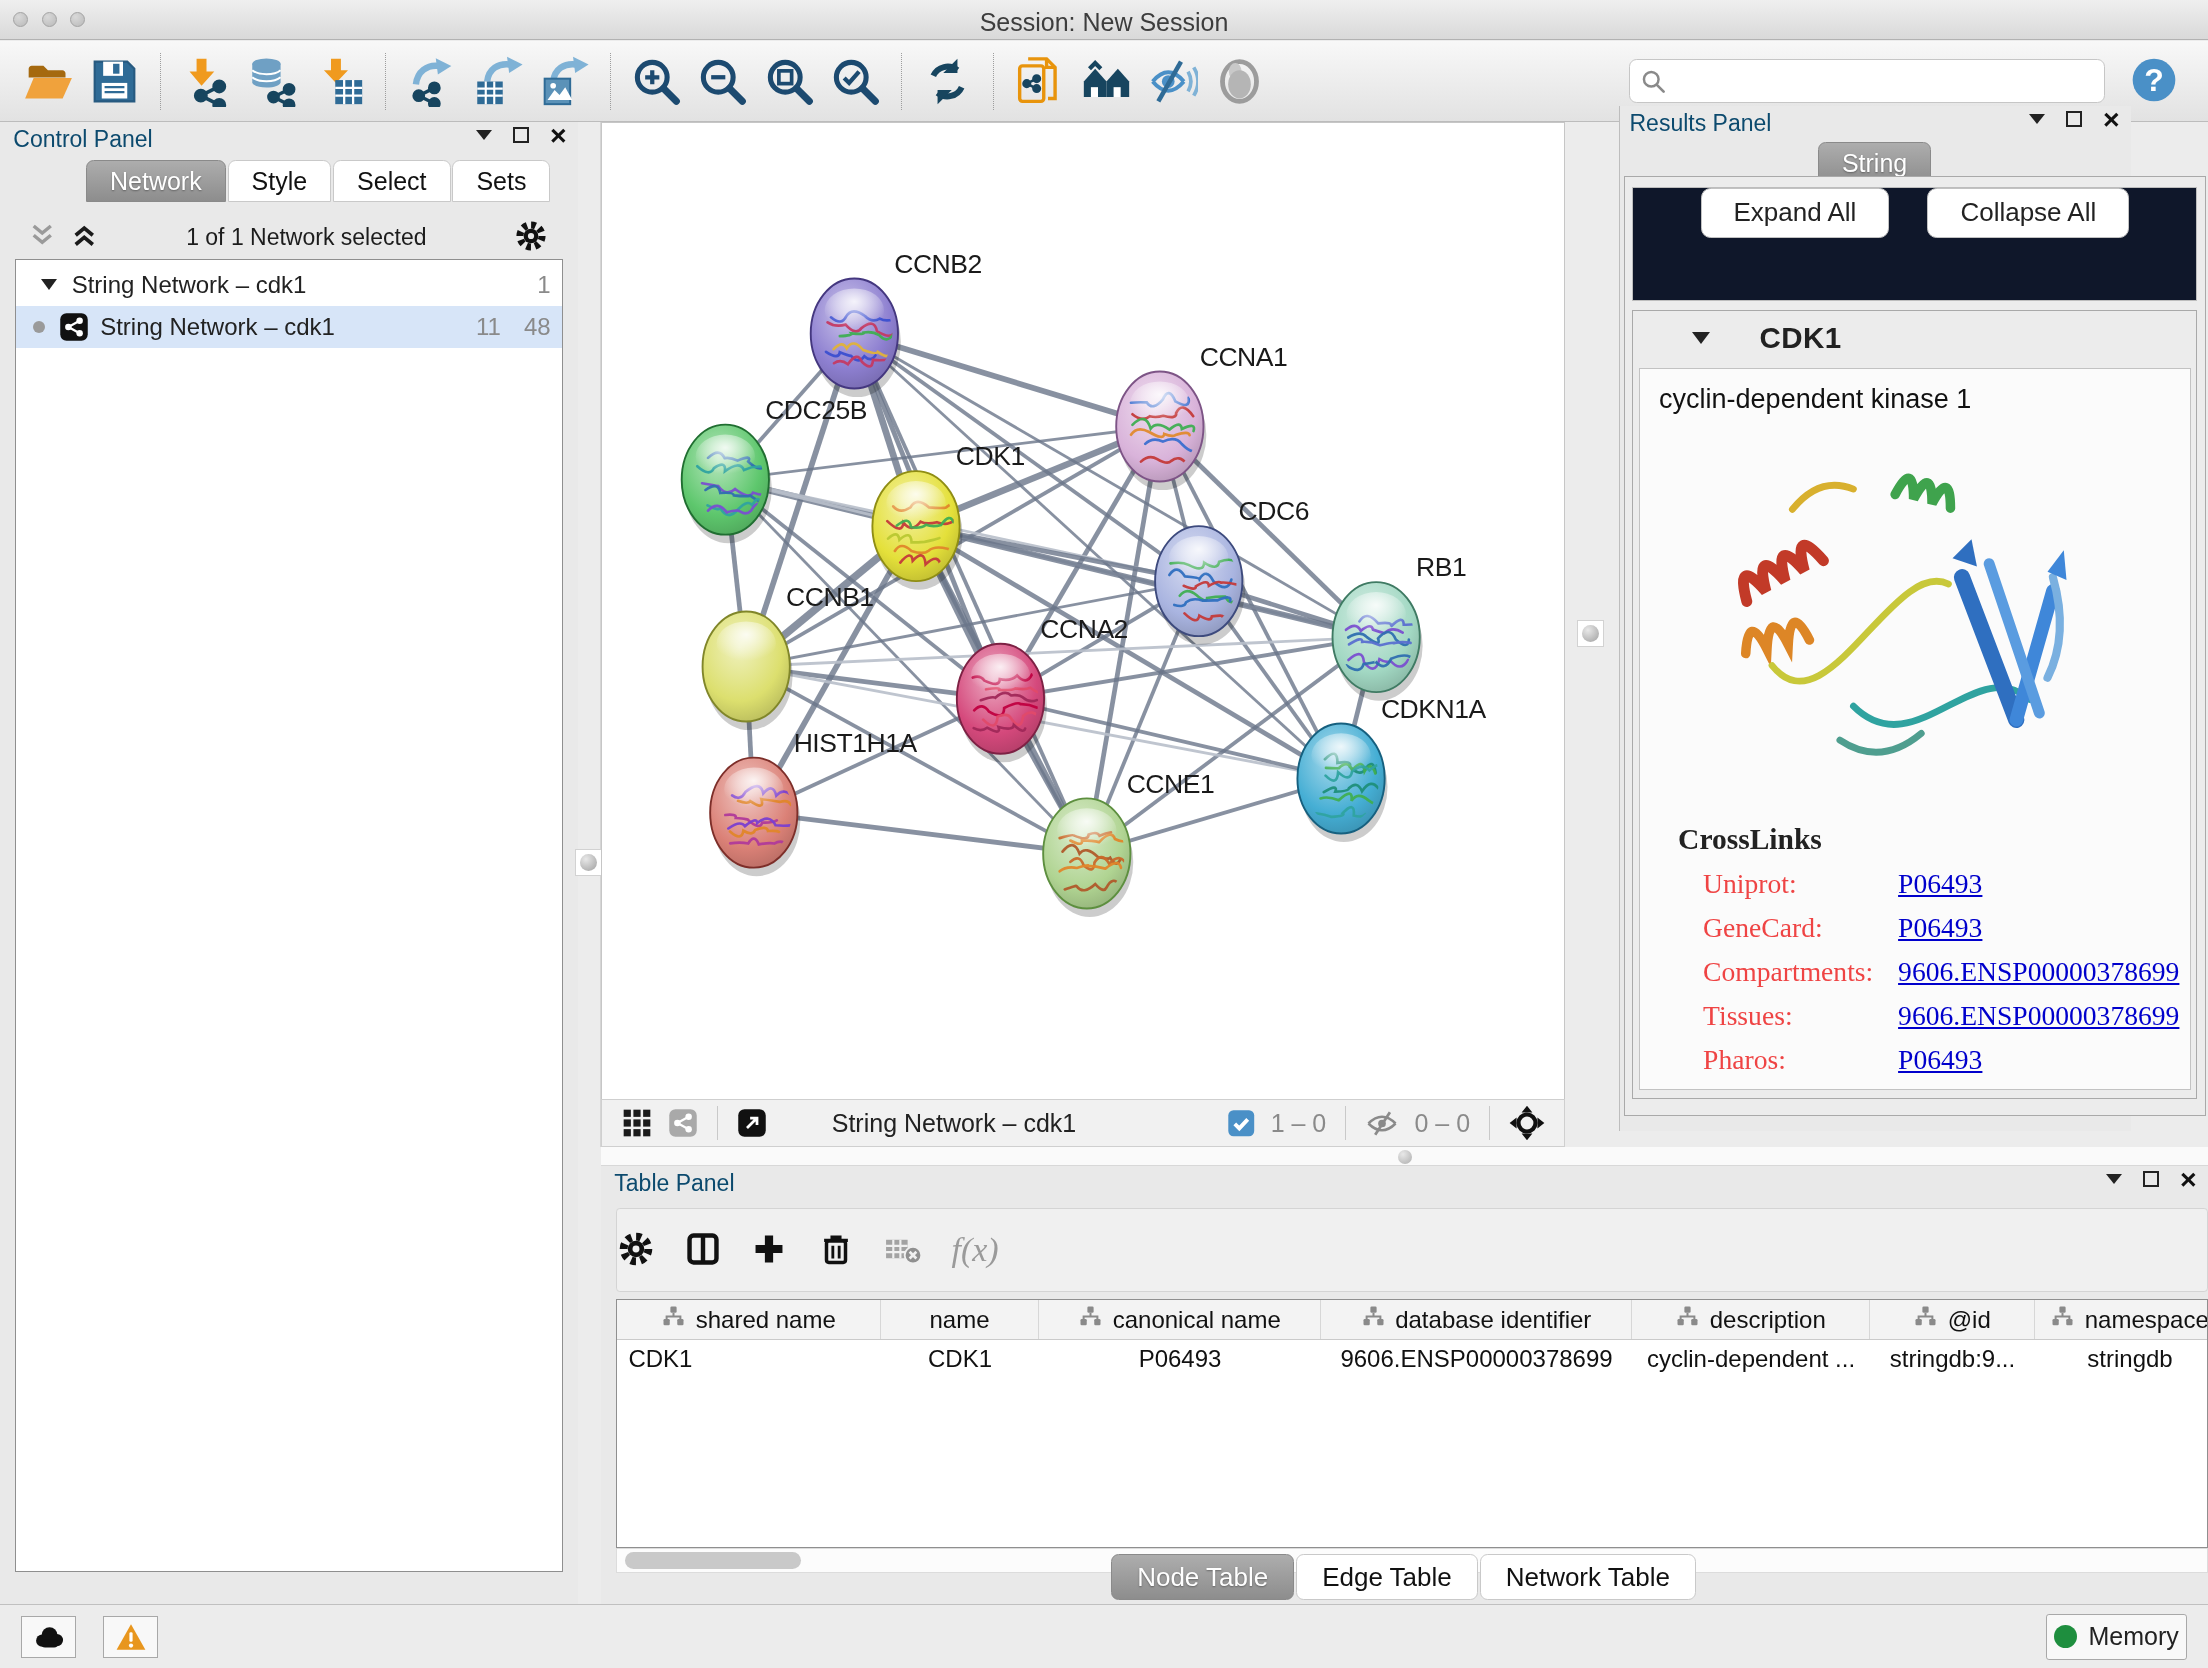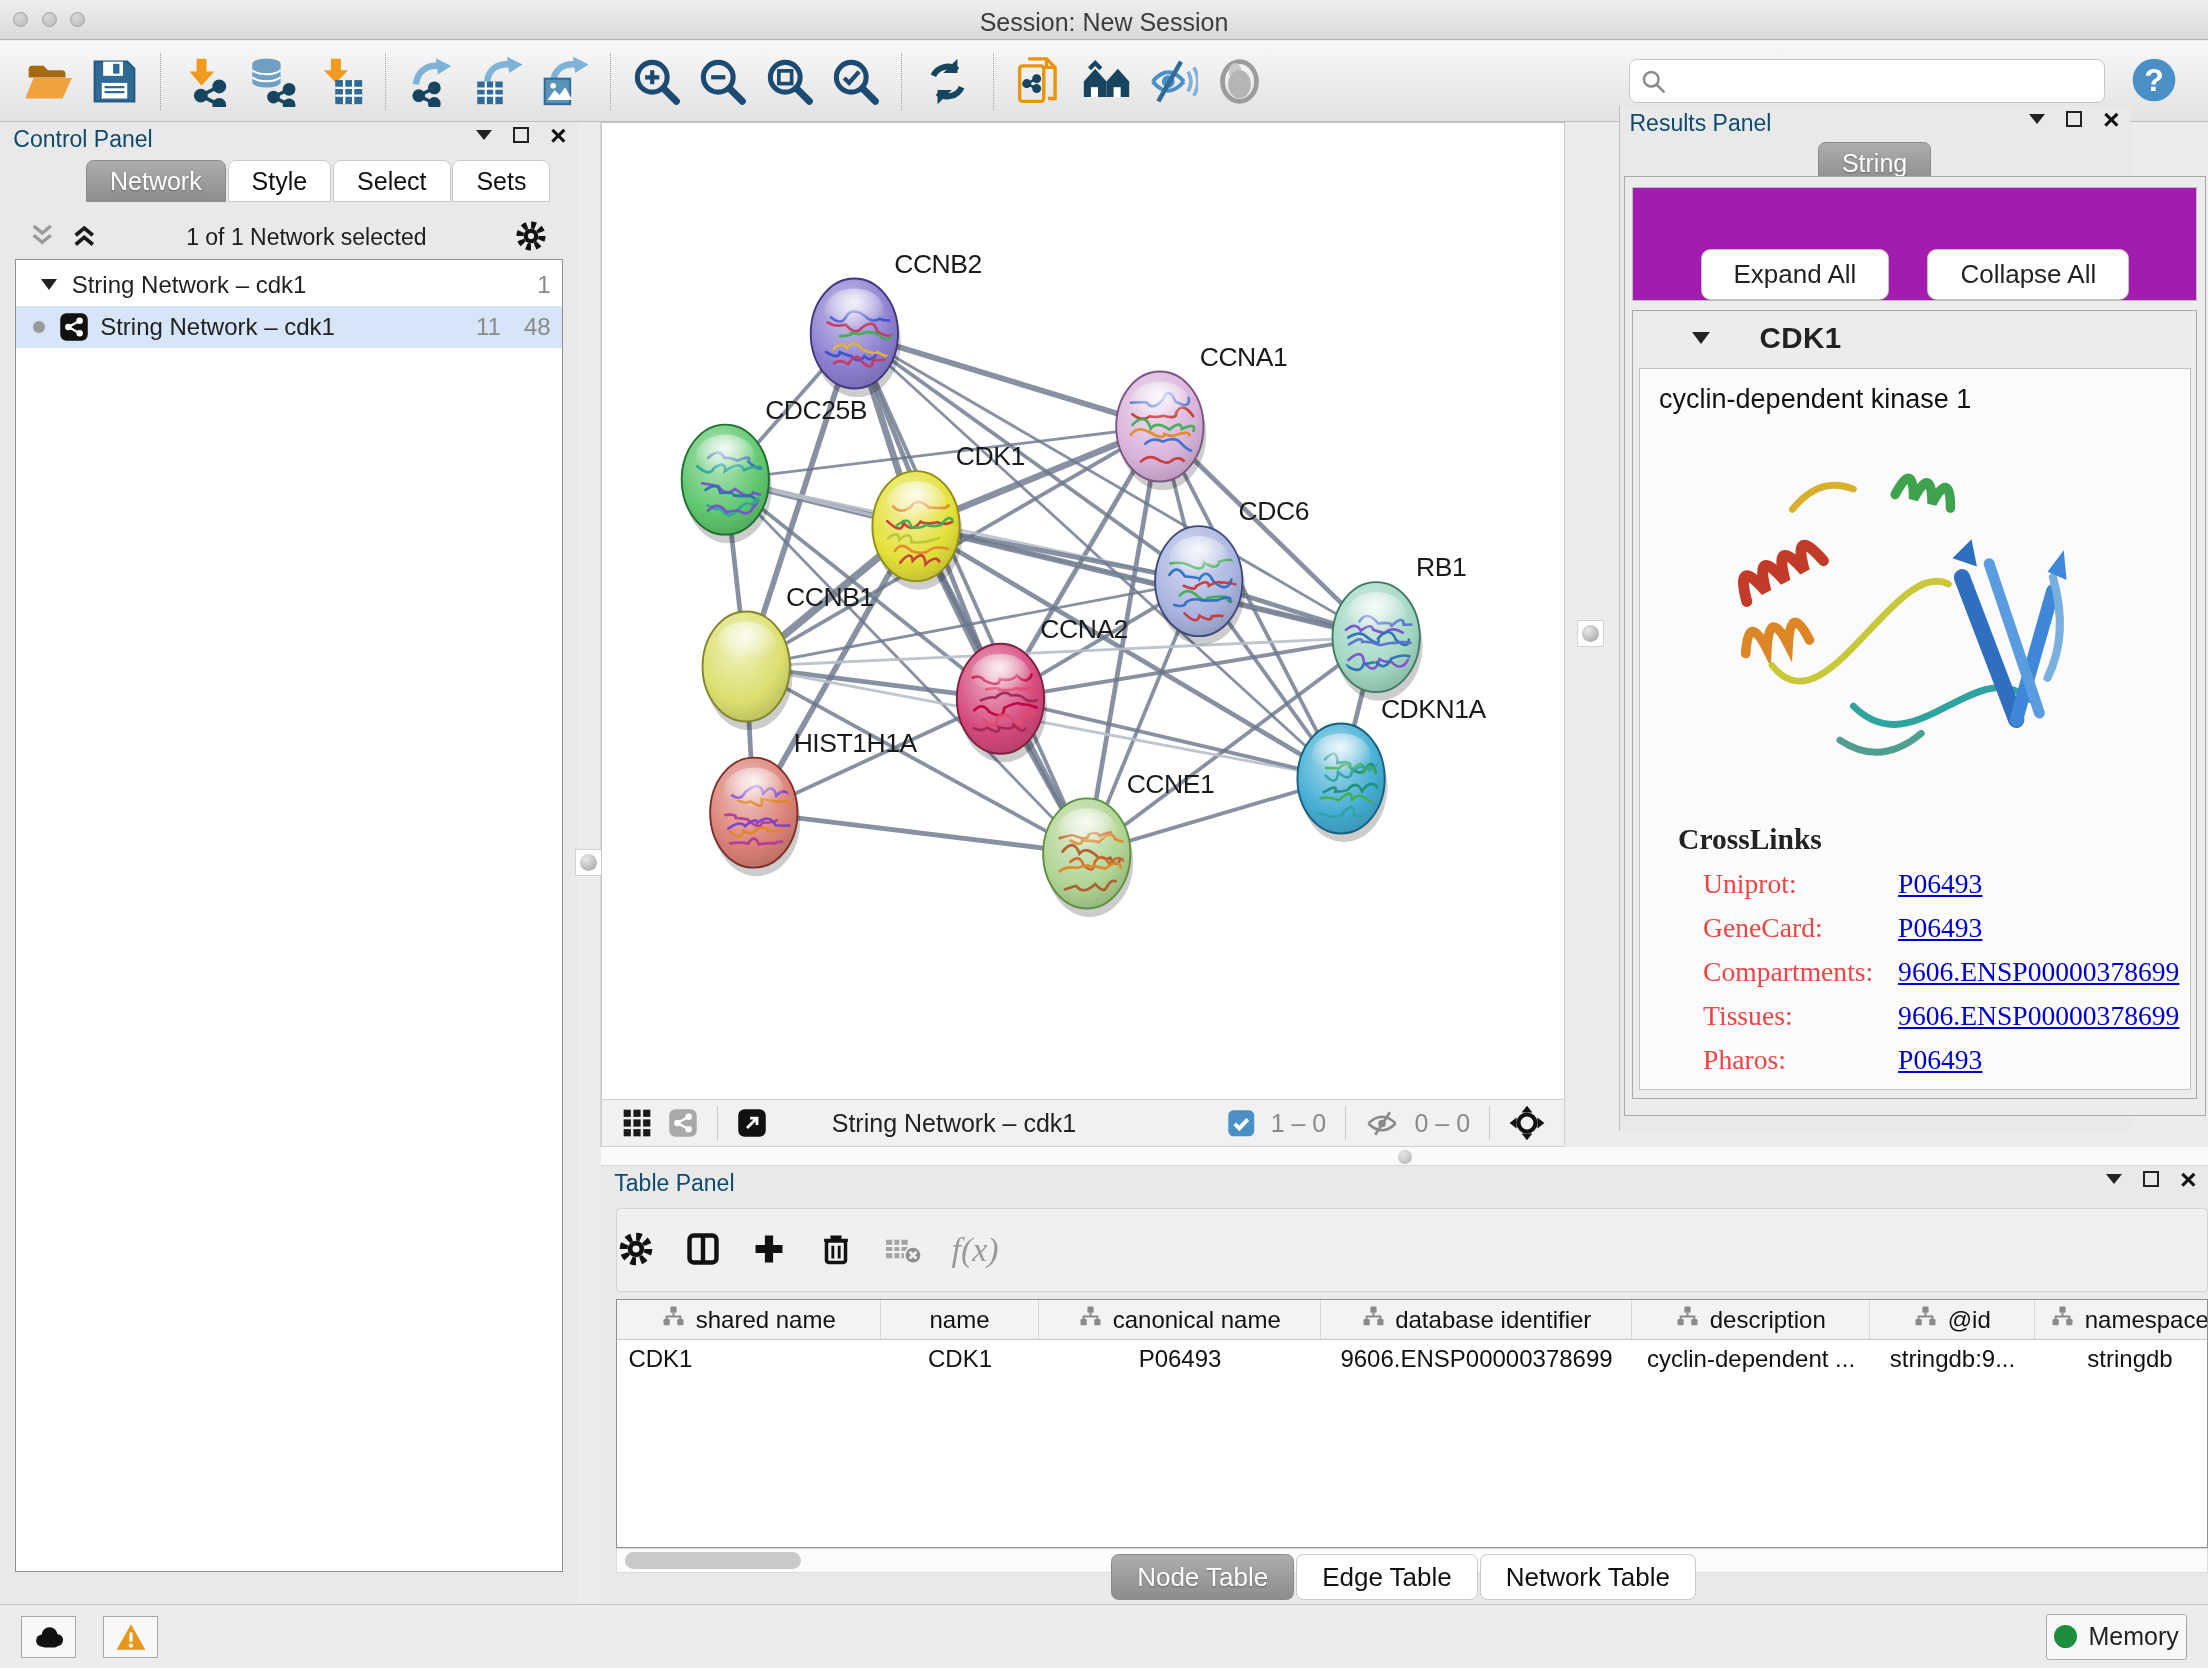--- a/index.html
+++ b/index.html
@@ -74,22 +74,22 @@
     border-bottom:1px solid #d8d8d8; }
   .hgutter i { position:absolute; left:797px; top:2.9px; width:14.3px; height:14.3px; border-radius:50%;
     background:radial-gradient(circle at 35% 30%,#e8e8e8,#adadad); }
 
   
   .results-panel { position:absolute; left:1619px; top:106px; width:512px; height:1025px; background:#e9e9e9;
     border-left:1.9px solid #bdbdbd; }
   .rp-tab { position:absolute; left:0; top:36px; width:100%; text-align:center; }
   .rp-outer { position:absolute; left:3.8px; top:70px; width:582px; height:940px; background:#ececec;
     border:1px solid #a9a9a9; }
-  .rp-buttons { position:absolute; left:7.6px; top:9.5px; width:565px; height:114px; background:#a21caf;
-    border:1px solid #bdbdbd; display:flex; align-items:flex-end; justify-content:center; gap:38px; }
+  .rp-buttons { position:absolute; left:7.6px; top:9.5px; width:565px; height:114px; background:#0f172a;
+    border:1px solid #bdbdbd; display:flex; align-items:flex-start; justify-content:center; gap:38px; }
   .rp-btn { padding:8.6px 32px; font-size:26px; background:#fff; border:1px solid #c2c2c2; border-radius:9.5px; }
   .rp-gene { position:absolute; left:7.6px; top:133px; width:565px; height:789px; background:#ececec; border:1px solid #a9a9a9; }
   .rp-gene-head { height:53px; display:flex; align-items:center; }
   .rp-gene-head .tri-down { margin-left:59px; border-left-width:9.5px; border-right-width:9.5px; border-top-width:12.4px; }
   .rp-gene-head b { font-size:29.5px; margin-left:49px; letter-spacing:0.5px; }
   .rp-content { position:absolute; left:5.7px; top:57px; right:5.7px; bottom:7.6px; background:#fbfbfb;
     border:1px solid #c2c2c2; overflow:hidden; }
   .rp-desc { font-size:27px; margin:15px 0 0 19px; color:#111; }
   .protein { display:block; margin:13.3px auto 3.8px auto; }
   .cl-title { font-family:"Liberation Serif",serif; font-weight:bold; font-size:29.5px; margin:15px 0 5.7px 38px; }

